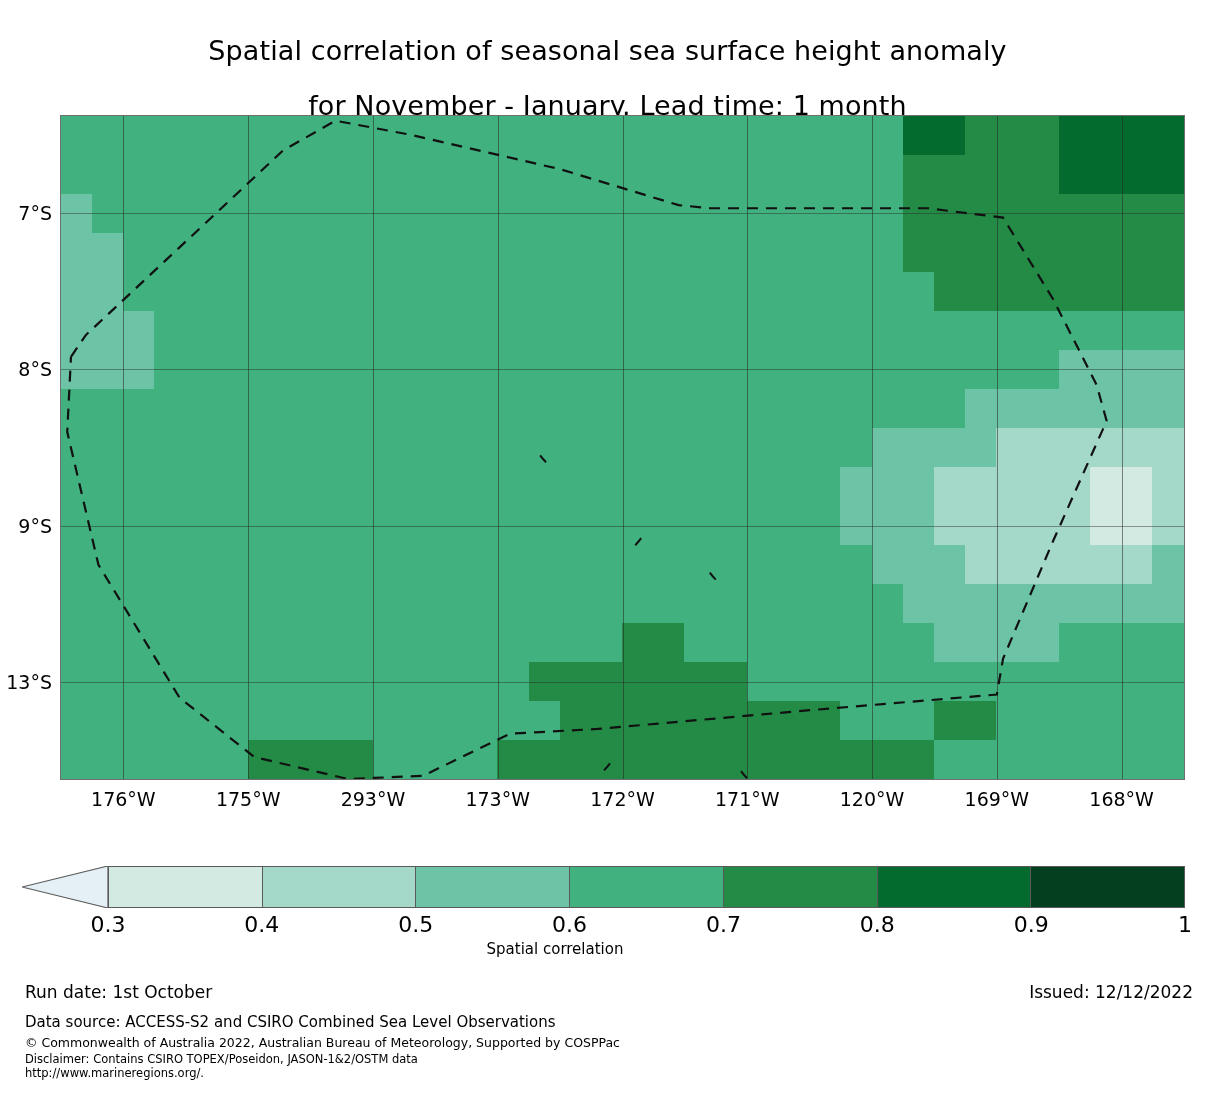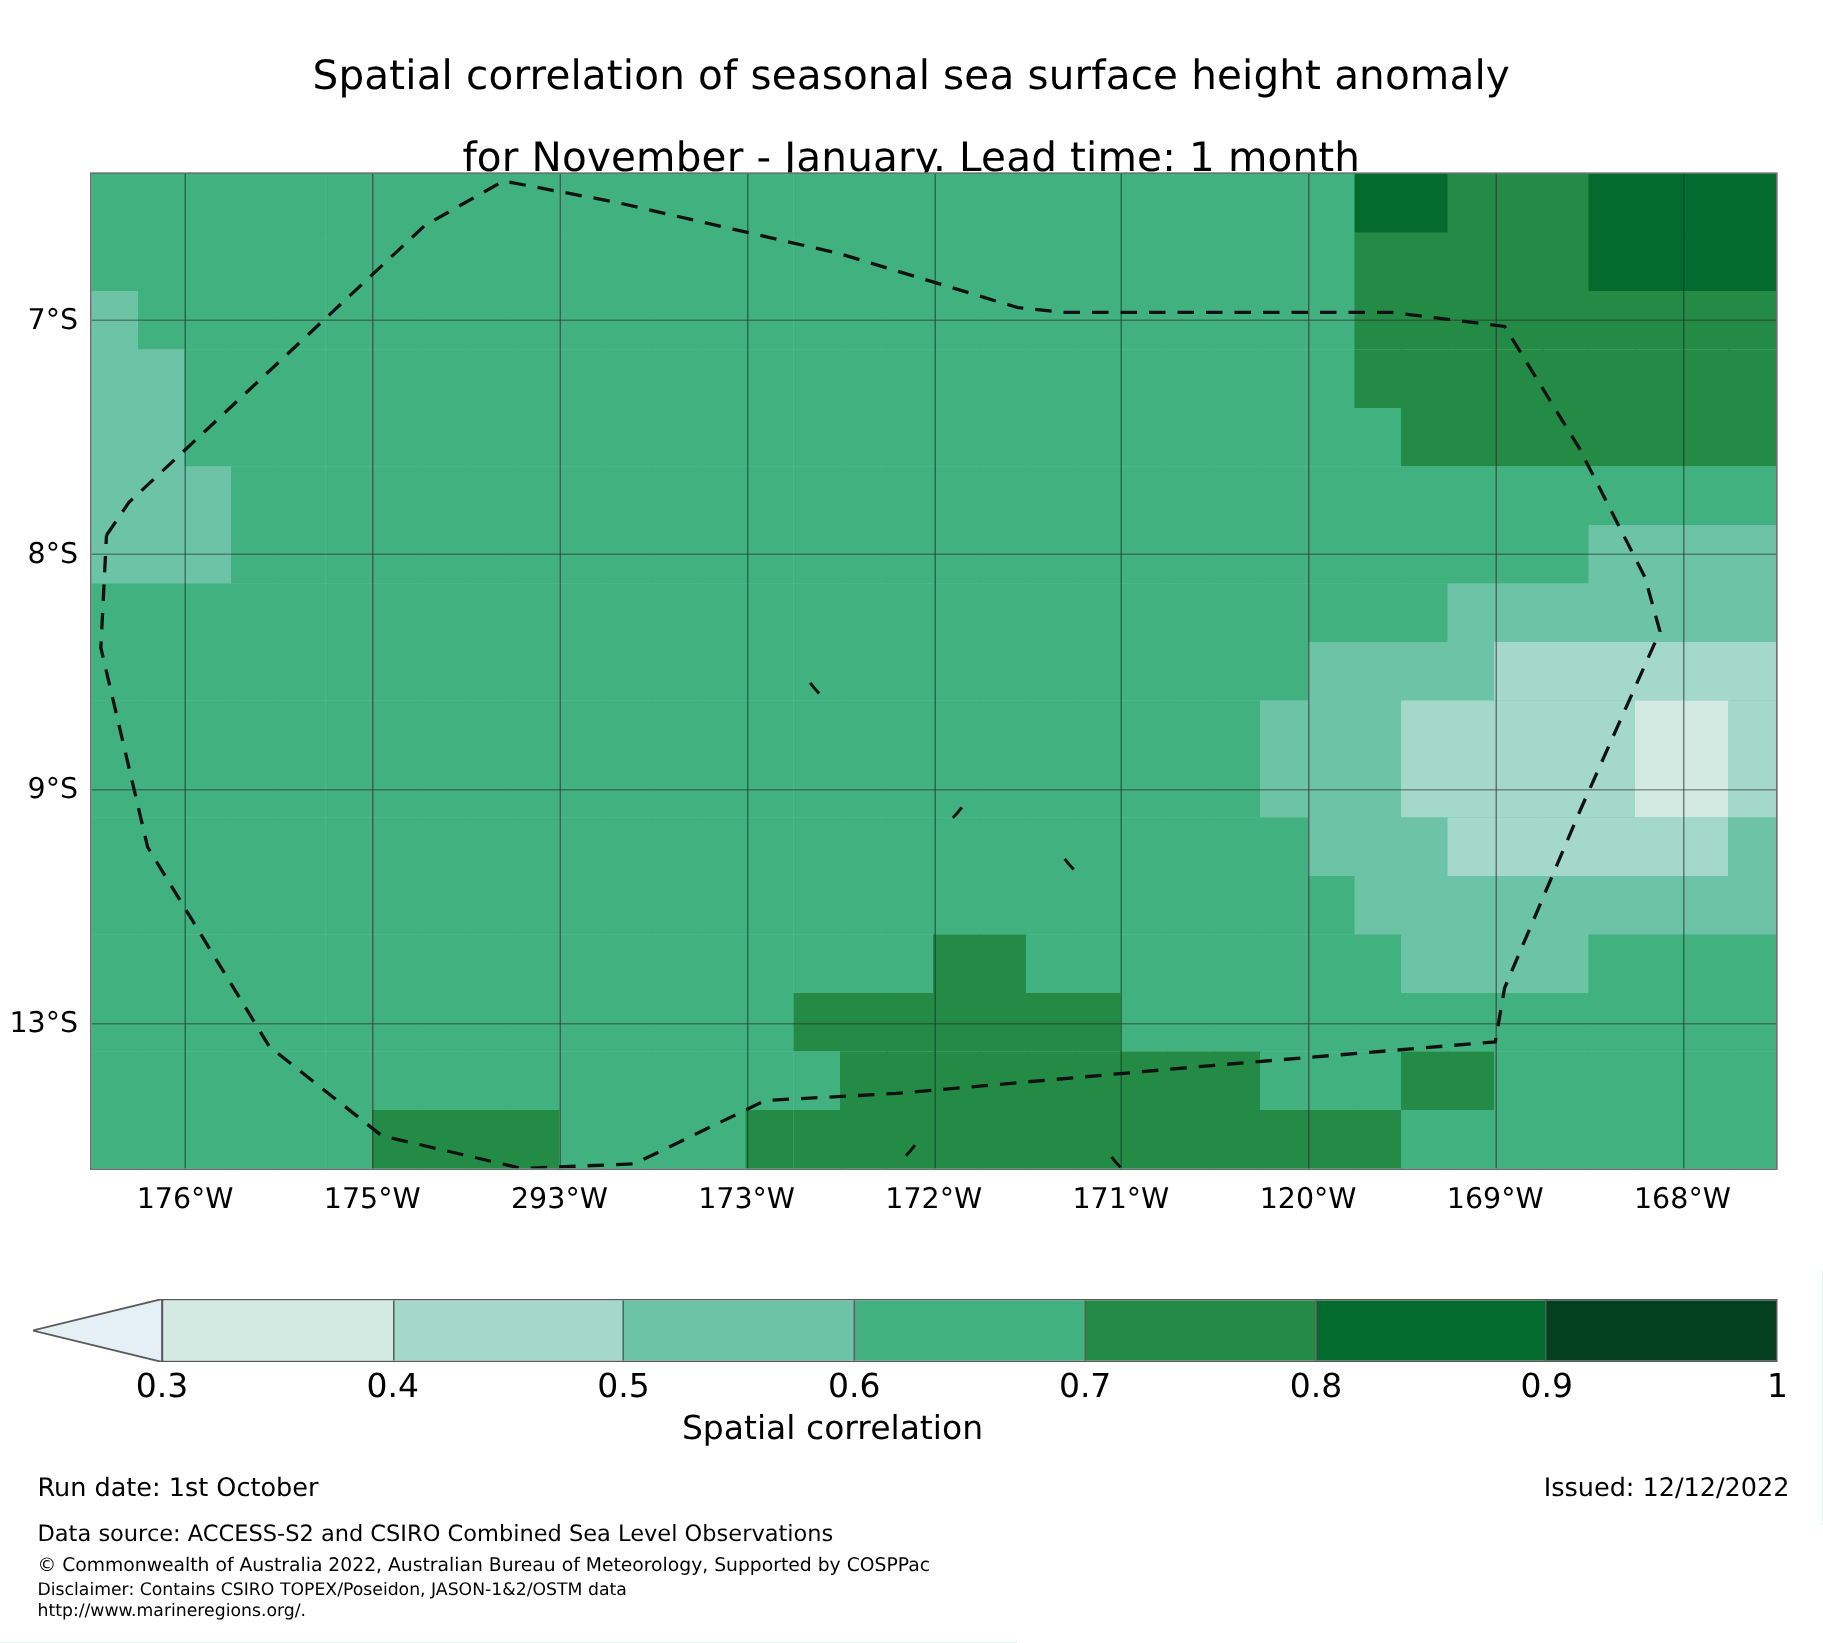--- a/index.html
+++ b/index.html
@@ -54,21 +54,21 @@
   #cbar-arrow {
     position: absolute; left: 22px; top: 0px;
     width: 86px; height: 42px;
   }
   .cbtick {
     position: absolute; top: 46px; width: 80px; text-align: center;
     font-size: 22px; color: #000;
   }
   #cbar-title {
     position: absolute; left: 0; top: 74px; width: 1110px;
-    text-align: center; font-size: 22px; color: #000;
+    text-align: center; font-size: 15px; color: #000;
   }
 
   
   #meta-row { position: absolute; left: 0; top: 982px; width: 1215px; height: 26px; }
   #meta-row .m-left  { position: absolute; left: 25px;  font-size: 17px; color:#000; }
   #meta-row .m-mid   { position: absolute; left: 0; width: 1215px; text-align: center; font-size: 17px; color:#000; }
   #meta-row .m-right { position: absolute; right: 22px; font-size: 17px; color:#000; }
 
   #credits { position: absolute; left: 25px; top: 1012px; width: 1180px; color: #000; }
   #credits .c1 { font-size: 15px; line-height: 1.35; }

